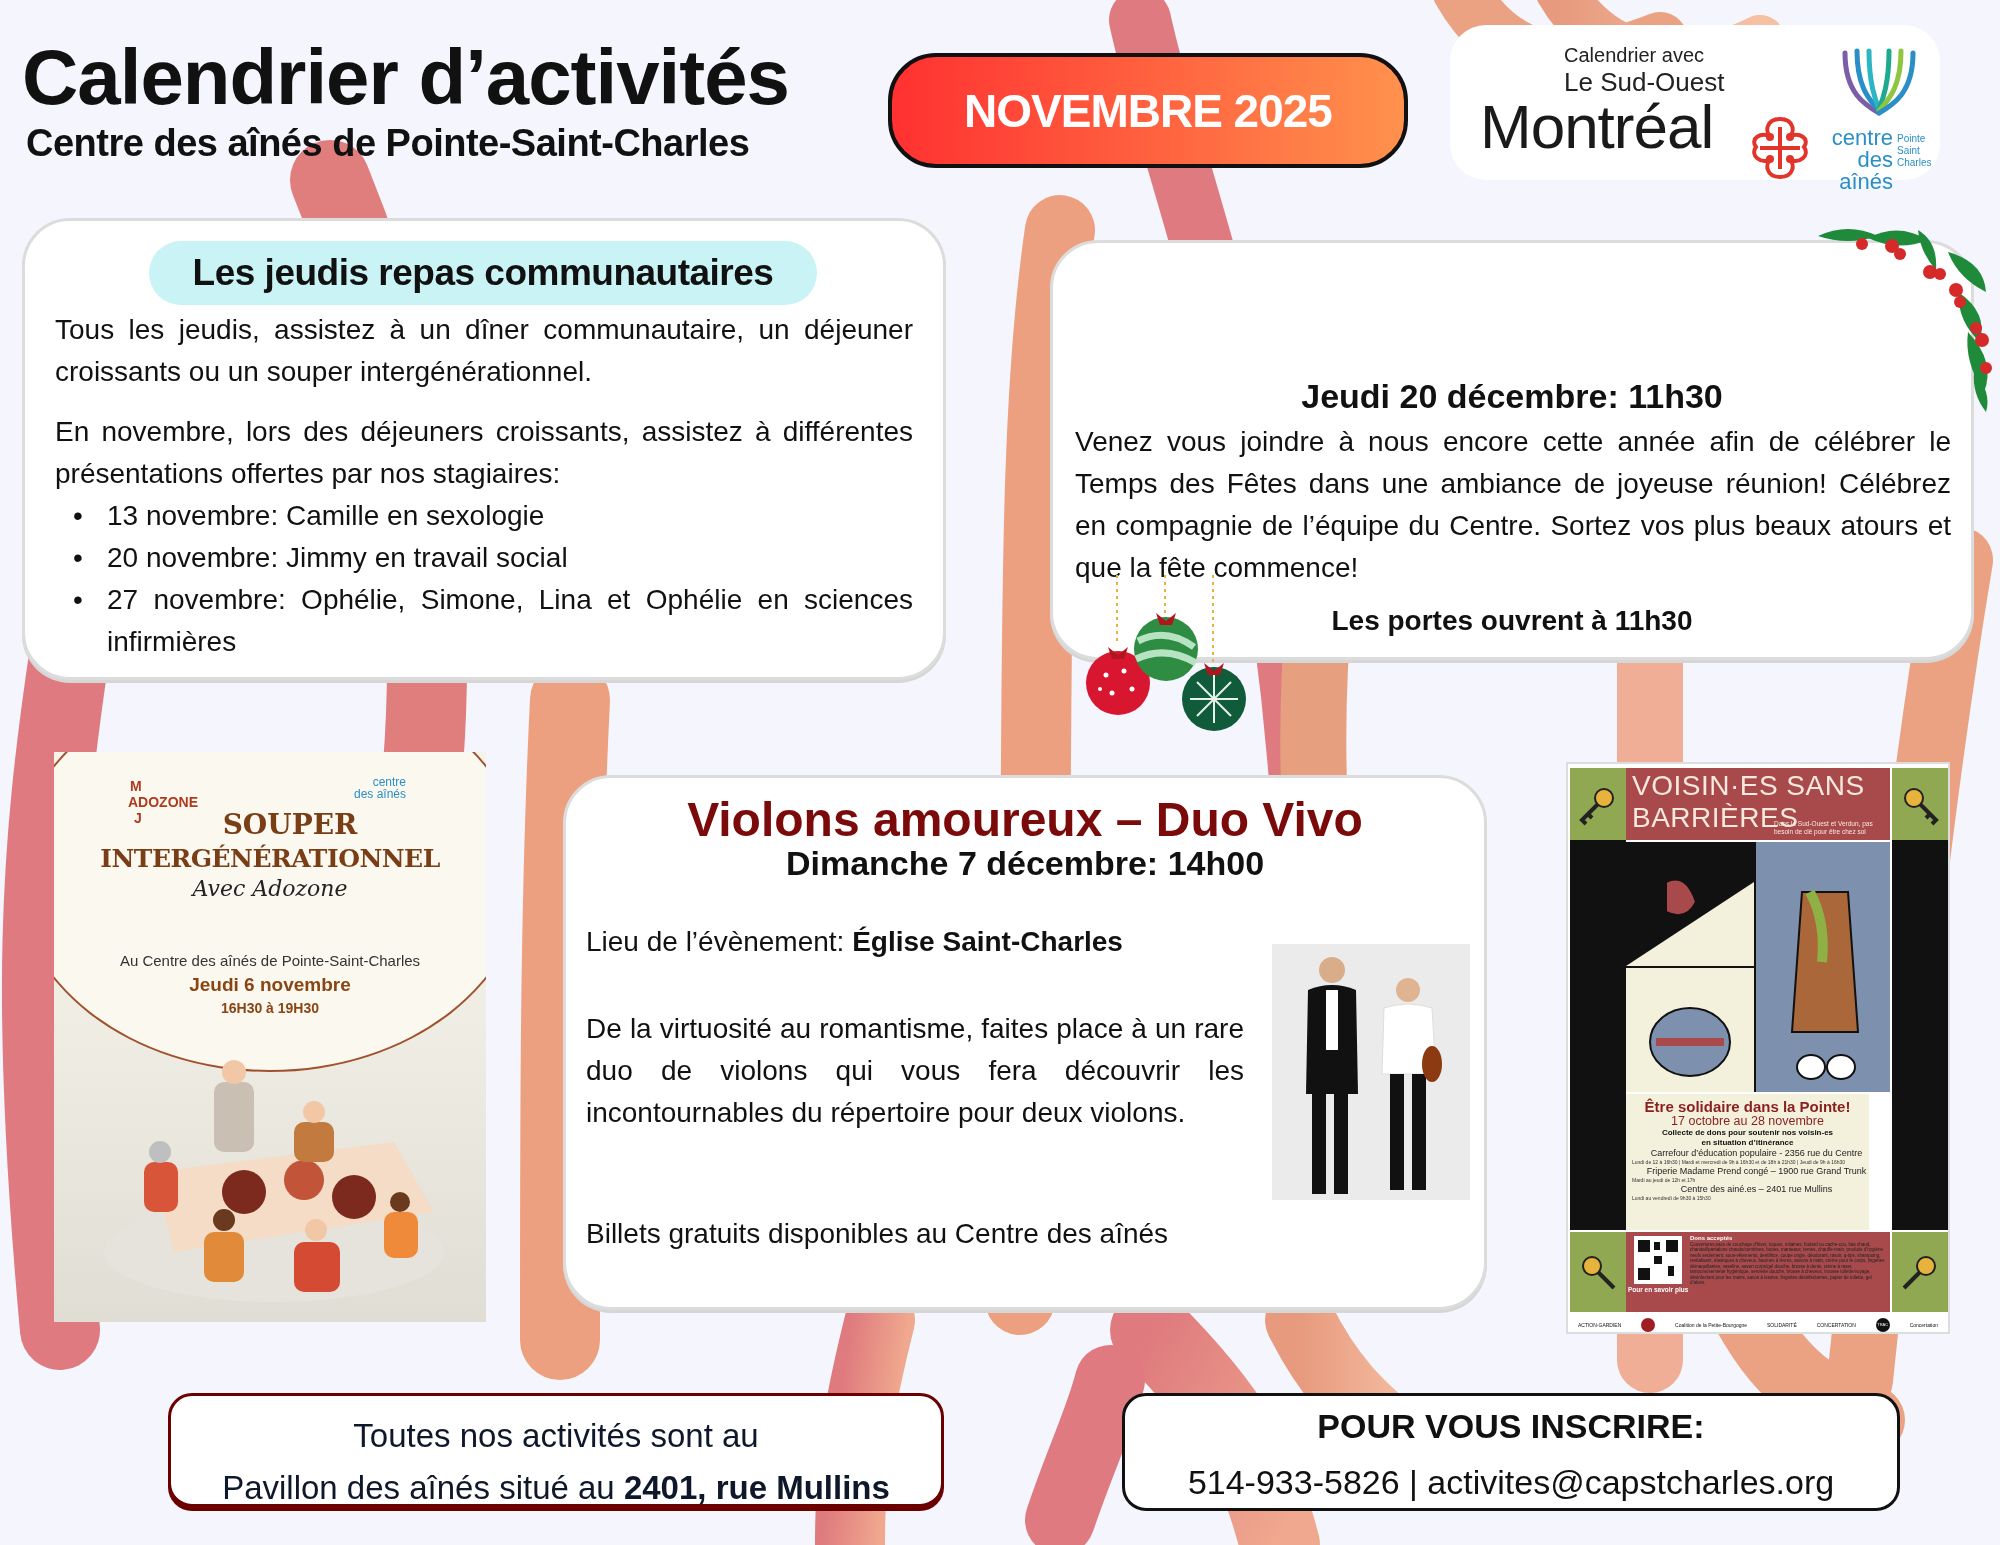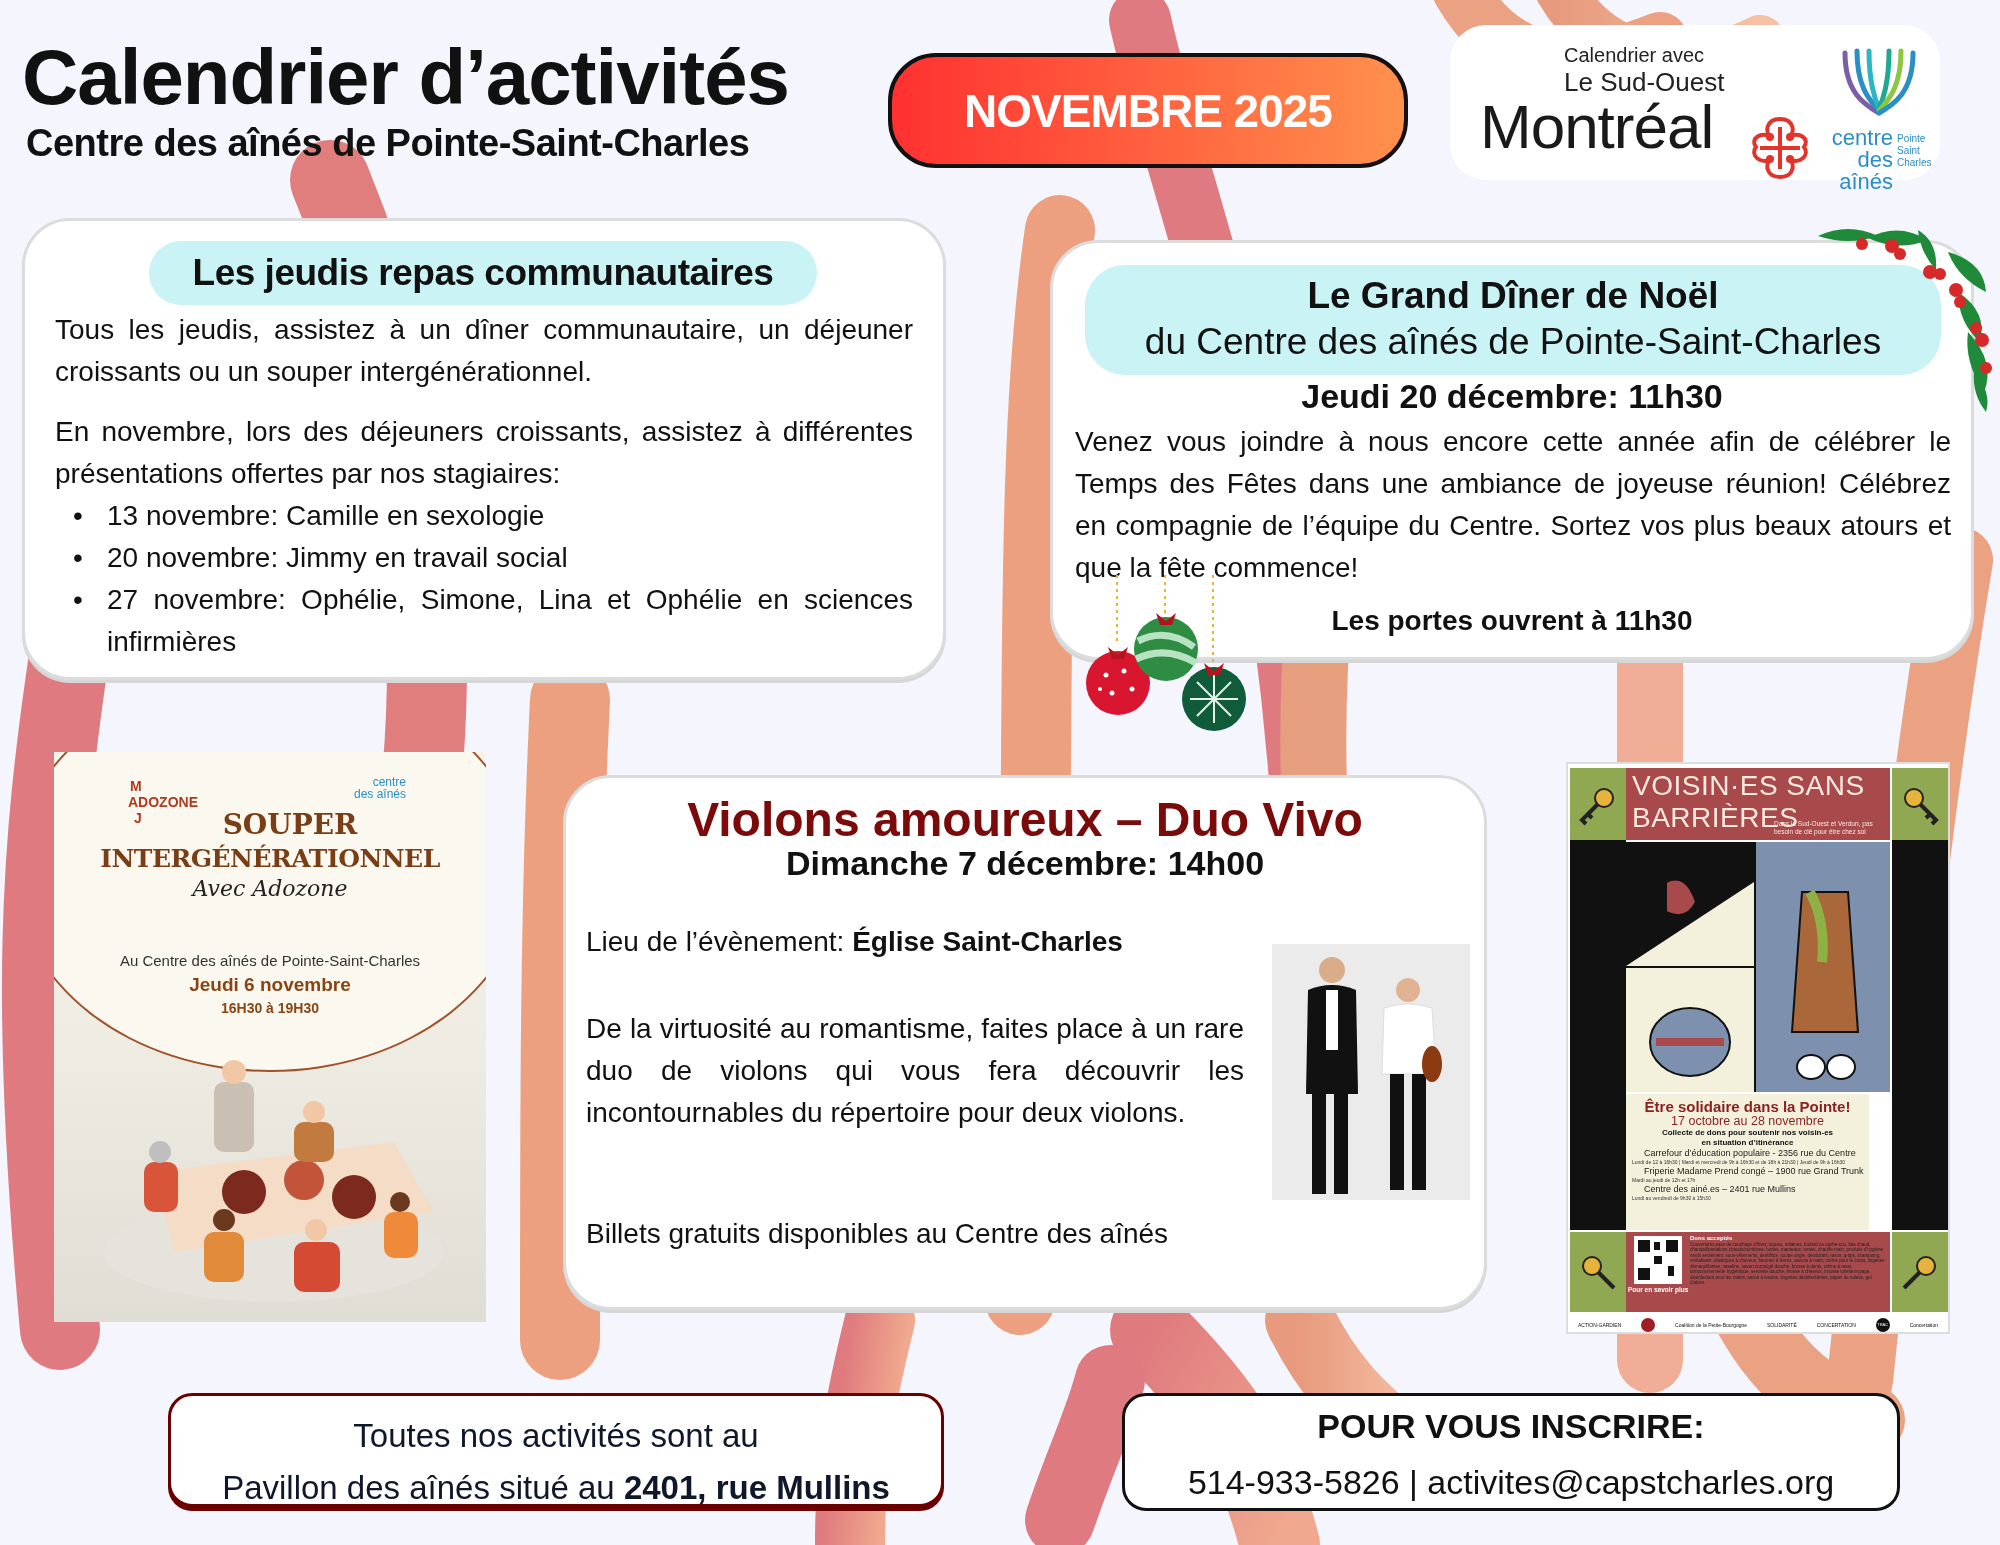--- a/index.html
+++ b/index.html
@@ -91,21 +91,21 @@
   .voisin .top-key { position: absolute; top: 4px; width: 56px; height: 72px; background: #8fa851; }
   .voisin .top-title { position: absolute; left: 58px; top: 4px; width: 264px; height: 72px; background: #a8494b; color: #f7e9dd; }
   .voisin .top-title .t { position: absolute; left: 6px; top: 2px; font-size: 28px; line-height: 32px; letter-spacing: 0.5px; }
   .voisin .top-title .s { position: absolute; left: 148px; top: 52px; font-size: 6.5px; line-height: 8px; width: 112px; }
   .voisin .side { position: absolute; top: 76px; width: 56px; height: 390px; background: #111; }
   .voisin .illus { position: absolute; left: 58px; top: 78px; width: 264px; height: 250px; background: #111; }
   .voisin .info { position: absolute; left: 58px; top: 330px; width: 243px; height: 136px; background: #f3f0dc; text-align: center; }
   .voisin .info .h1 { font-size: 15px; font-weight: 700; color: #8a1f1f; margin-top: 4px; }
   .voisin .info .h2 { font-size: 12.5px; font-weight: 400; color: #8a1f1f; line-height: 13px; }
   .voisin .info .h3 { font-size: 8px; font-weight: 700; line-height: 10px; }
-  .voisin .info .loc { text-align: left; padding-left: 18px; font-size: 9px; line-height: 11px; color: #222; }
+  .voisin .info .loc { text-align: center; padding-left: 18px; font-size: 9px; line-height: 11px; color: #222; }
   .voisin .info .hrs { text-align: left; padding-left: 6px; font-size: 5px; line-height: 7px; color: #333; }
   .voisin .bot-key { position: absolute; top: 468px; width: 56px; height: 80px; background: #8fa851; }
   .voisin .bot-mid { position: absolute; left: 58px; top: 468px; width: 264px; height: 80px; background: #a8494b; }
   .voisin .qr { position: absolute; left: 8px; top: 4px; width: 48px; height: 48px; background: #fff; }
   .voisin .qr-cap { position: absolute; left: 2px; top: 54px; font-size: 6.5px; color: #fff; font-weight: 700; }
   .voisin .dons { position: absolute; left: 64px; top: 4px; width: 196px; font-size: 4.5px; line-height: 5.5px; color: #222; }
   .voisin .dons b { color: #fff; font-size: 6px; }
   .voisin .logos { position: absolute; left: 0; top: 552px; width: 100%; height: 18px; display: flex; justify-content: space-around; align-items: center; font-size: 5px; }
   .voisin .logos span { display: inline-block; }
 
@@ -202,24 +202,20 @@
     <p>En novembre, lors des déjeuners croissants, assistez à différentes présentations offertes par nos stagiaires:</p>
     <ul>
       <li>13 novembre: Camille en sexologie</li>
       <li>20 novembre: Jimmy en travail social</li>
       <li>27 novembre: Ophélie, Simone, Lina et Ophélie en sciences infirmières</li>
     </ul>
   </div>
 </div>
 
 <div class="abs card card-noel">
-  <div class="pill">
-    <div class="t1">Le Grand Dîner de Noël</div>
-    <div class="t2">du Centre des aînés de Pointe-Saint-Charles</div>
-  </div>
   <div class="date">Jeudi 20 décembre: 11h30</div>
   <div class="body">Venez vous joindre à nous encore cette année afin de célébrer le Temps des Fêtes dans une ambiance de joyeuse réunion! Célébrez en compagnie de l’équipe du Centre. Sortez vos plus beaux atours et que la fête commence!</div>
   <div class="doors">Les portes ouvrent à 11h30</div>
 </div>
 
 <svg class="abs" style="left:1808px; top:222px;" width="192" height="190" viewBox="0 0 192 190">
   <g fill="#1f8a3a">
     <path d="M10 14 Q 40 0 70 14 Q 40 24 10 14 Z"></path>
     <path d="M60 16 Q 90 0 120 18 Q 90 30 60 16 Z"></path>
     <path d="M110 8 Q 130 20 128 48 Q 112 30 110 8 Z"></path>

